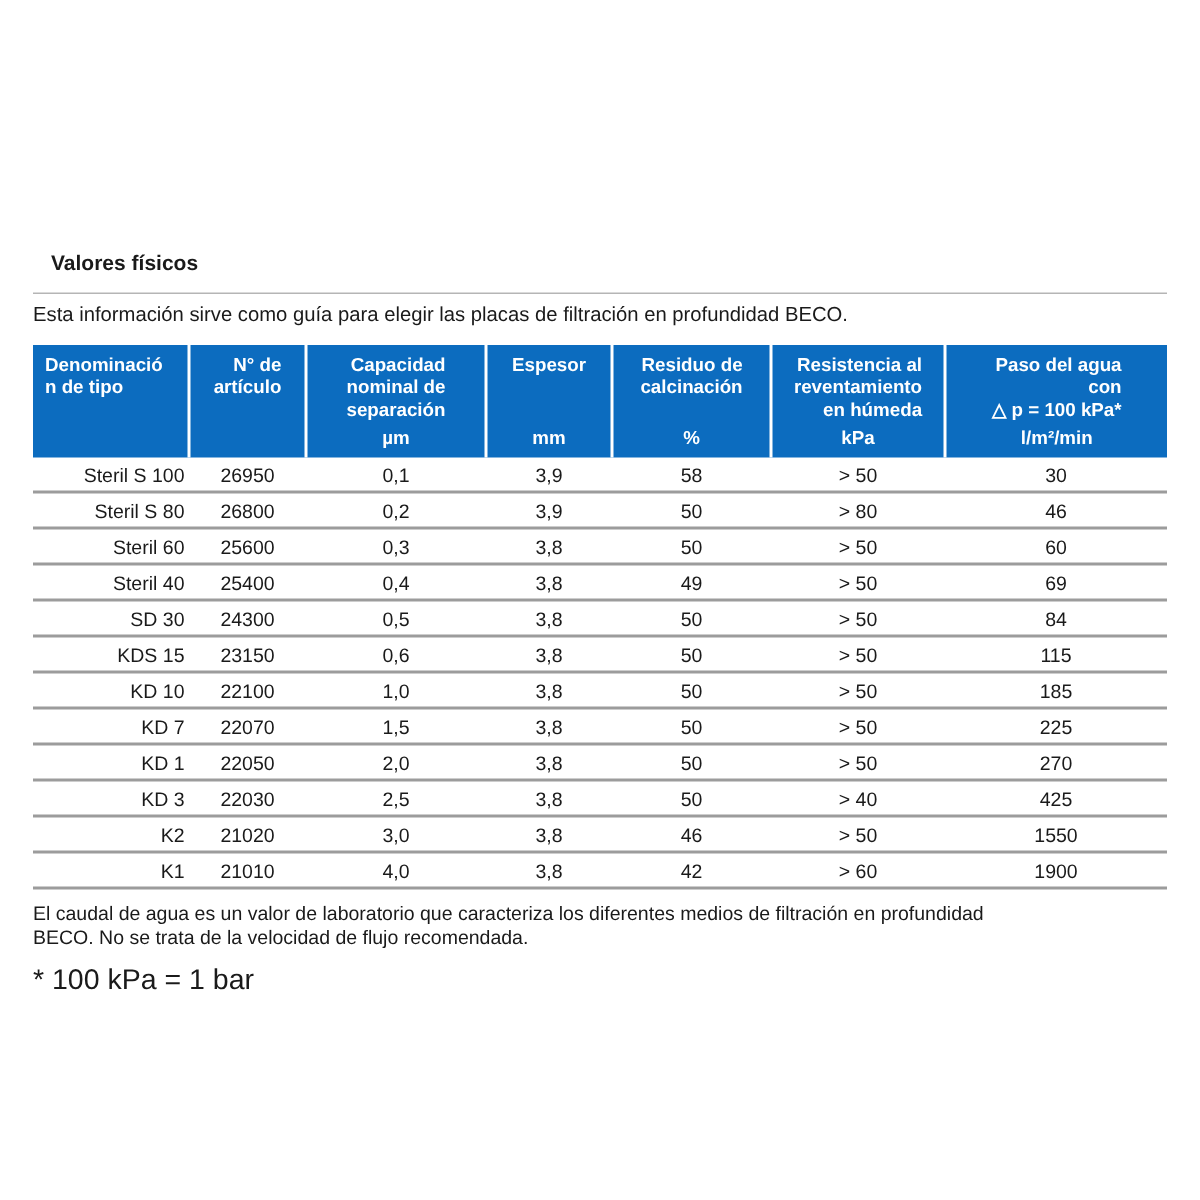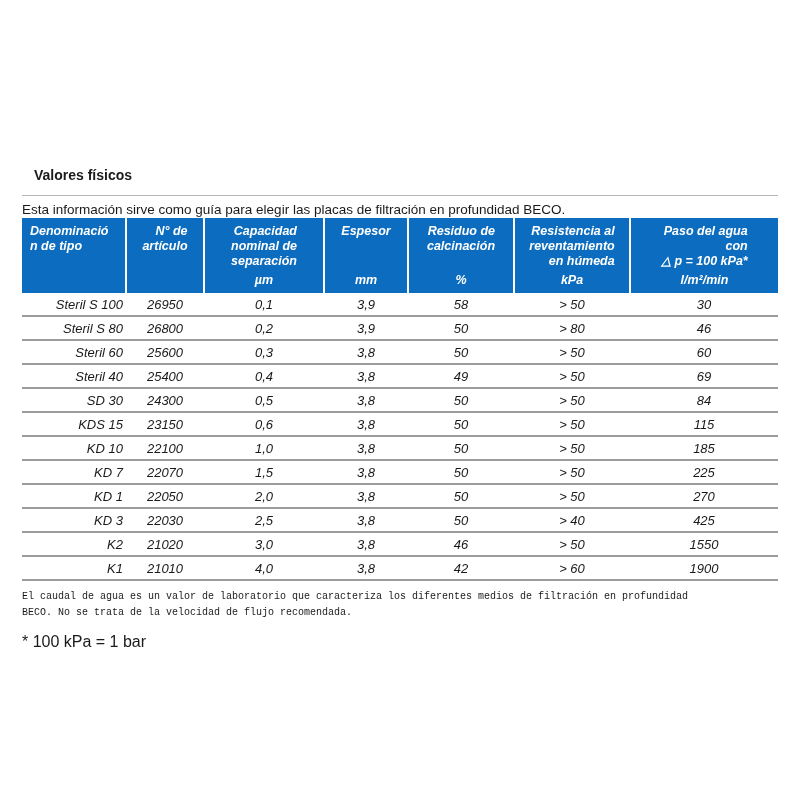--- a/index.html
+++ b/index.html
@@ -31,22 +31,21 @@
   }
   .intro {
     font-size: 13.5px;
     line-height: 16px;
     margin: 6px 0 0 0;
   }
   .pv-table {
     border-collapse: collapse;
     table-layout: fixed;
     width: 756px;
-    margin-top: 0;
-    font-style: italic;
+    margin-top: 12px;
   }
   .c1 { width: 104px; }
   .c2 { width: 78px;  }
   .c3 { width: 120px; }
   .c4 { width: 84px;  }
   .c5 { width: 106px; }
   .c6 { width: 116px; }
   .c7 { width: 148px; }
   .pv-table th {
     background: var(--header-bg, #0c6cbf);
@@ -84,28 +83,27 @@
     padding: 0 3px;
     border-bottom: 2px solid var(--row-border, #9c9c9c);
     text-align: center;
     vertical-align: middle;
   }
   .pv-table td:first-child {
     text-align: right;
     padding-left: 8px;
   }
   .footnote {
-    font-size: 10px;
+    font-size: 13px;
     line-height: 16px;
     margin: 8px 0 0 0;
     white-space: pre-line;
-    font-family: Liberation Mono, monospace;
   }
   .footnote2 {
-    font-size: 16px;
+    font-size: 19px;
     line-height: 16px;
     margin: 13px 0 0 0;
   }
 </style>
 </head>
 <body>
 
 <div class="content">
 
   <p class="doc-title">Valores físicos</p>

